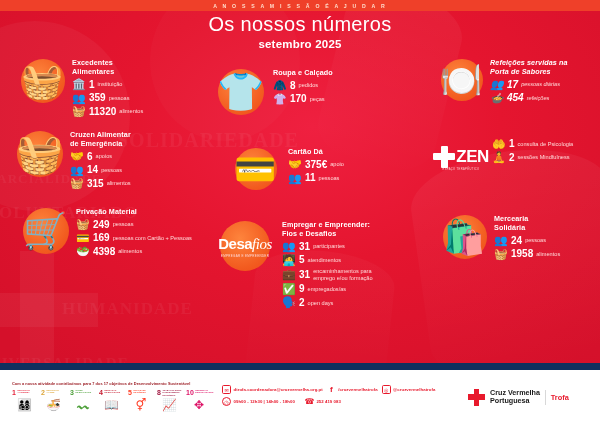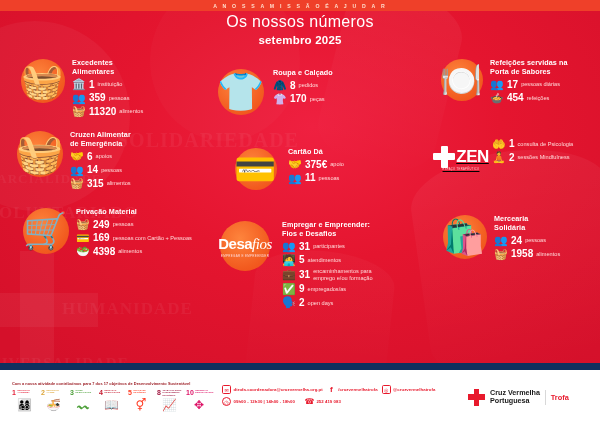--- a/index.html
+++ b/index.html
@@ -47,21 +47,21 @@
     background: linear-gradient(180deg, rgba(255,255,255,0.05), rgba(255,255,255,0.0));
     border-radius: 50% / 20%;
   }
   .bigcross-v, .bigcross-h {
     position: absolute; background: rgba(255,255,255,0.05);
   }
 
   
   .header { position: absolute; top: 13px; left: 0; width: 600px; text-align: center; }
   .h-title {
-    font-size: 16px; color: #ffffff; font-weight: 400; letter-spacing: 0.3px;
+    font-size: 20px; color: #ffffff; font-weight: 400; letter-spacing: 0.3px;
     line-height: 1.1;
   }
   .h-sub {
     margin-top: 3px; font-size: 11.5px; color: #ffffff; font-weight: 700; letter-spacing: 0.2px;
   }
 
   
   .block { position: absolute; display: flex; align-items: flex-start; }
   .iconwrap {
     position: relative; flex: 0 0 auto;
@@ -332,37 +332,37 @@
             <span class="sn">2</span>
             <span class="sl">open days</span>
           </div>
         </div>
       </div>
       <div class="block" style="left: 438px; top: 56px; gap: 4px;">
         <div class="iconwrap" style="width: 48px; height: 48px;">
           <span class="disc" style="width: 42px; height: 42px;"></span>
           <span class="emoji" style="font-size: 34px;">🍽️</span>
         </div>
-        <div class="txtcol" style="width: 110px;">
+        <div class="txtcol" style="width: 110px; font-style: italic;">
           <div class="blk-title">Refeições servidas na
 Porta de Sabores</div>
           <div class="stat">
             <span class="si">👥</span>
             <span class="sn">17</span>
             <span class="sl">pessoas diárias</span>
           </div>
           <div class="stat">
             <span class="si">🍲</span>
             <span class="sn">454</span>
             <span class="sl">refeições</span>
           </div>
         </div>
       </div>
       <div class="block" style="left: 434px; top: 134px; gap: 4px;">
-        <div class="iconwrap" style="width: 54px; height: 48px; text-decoration: underline;">
+        <div class="iconwrap" style="width: 54px; height: 48px;">
           <div style="position: relative;">
             <div class="zenlogo">
               <span class="cross"></span>
               <span class="zt">ZEN</span>
             </div>
             <div class="zensub">ESPAÇO TERAPÊUTICO</div>
           </div>
         </div>
         <div class="txtcol" style="width: 108px;">
           <div class="stat">

